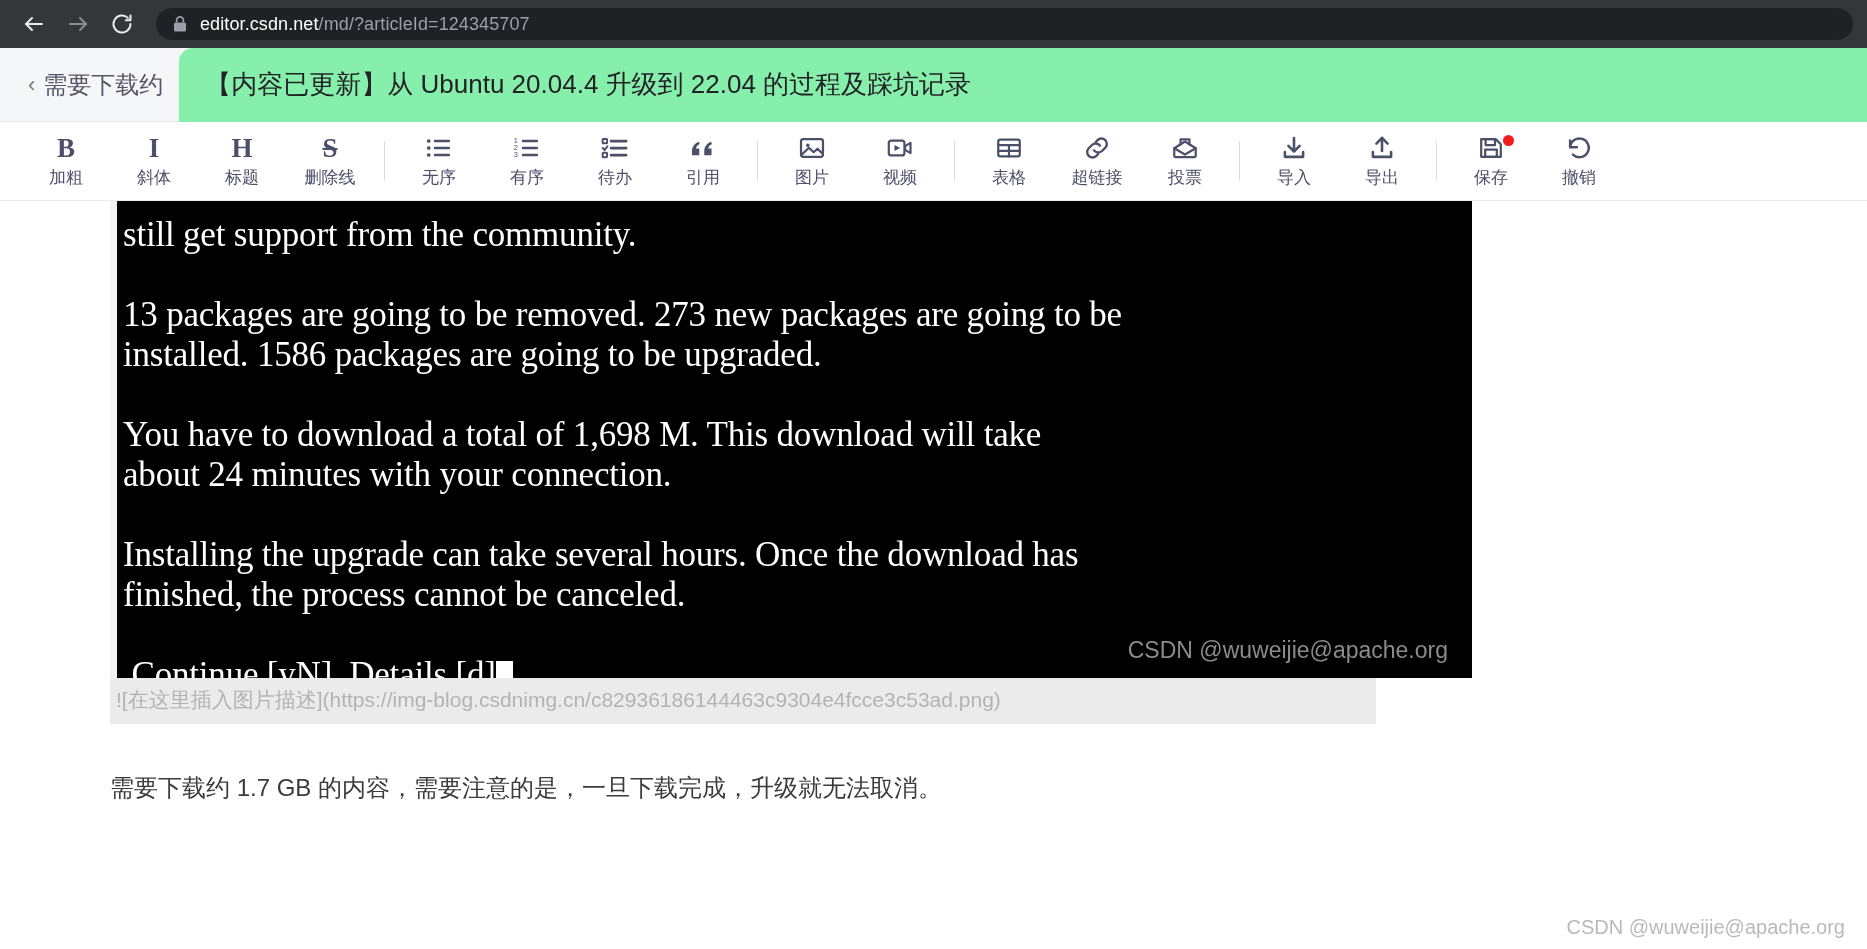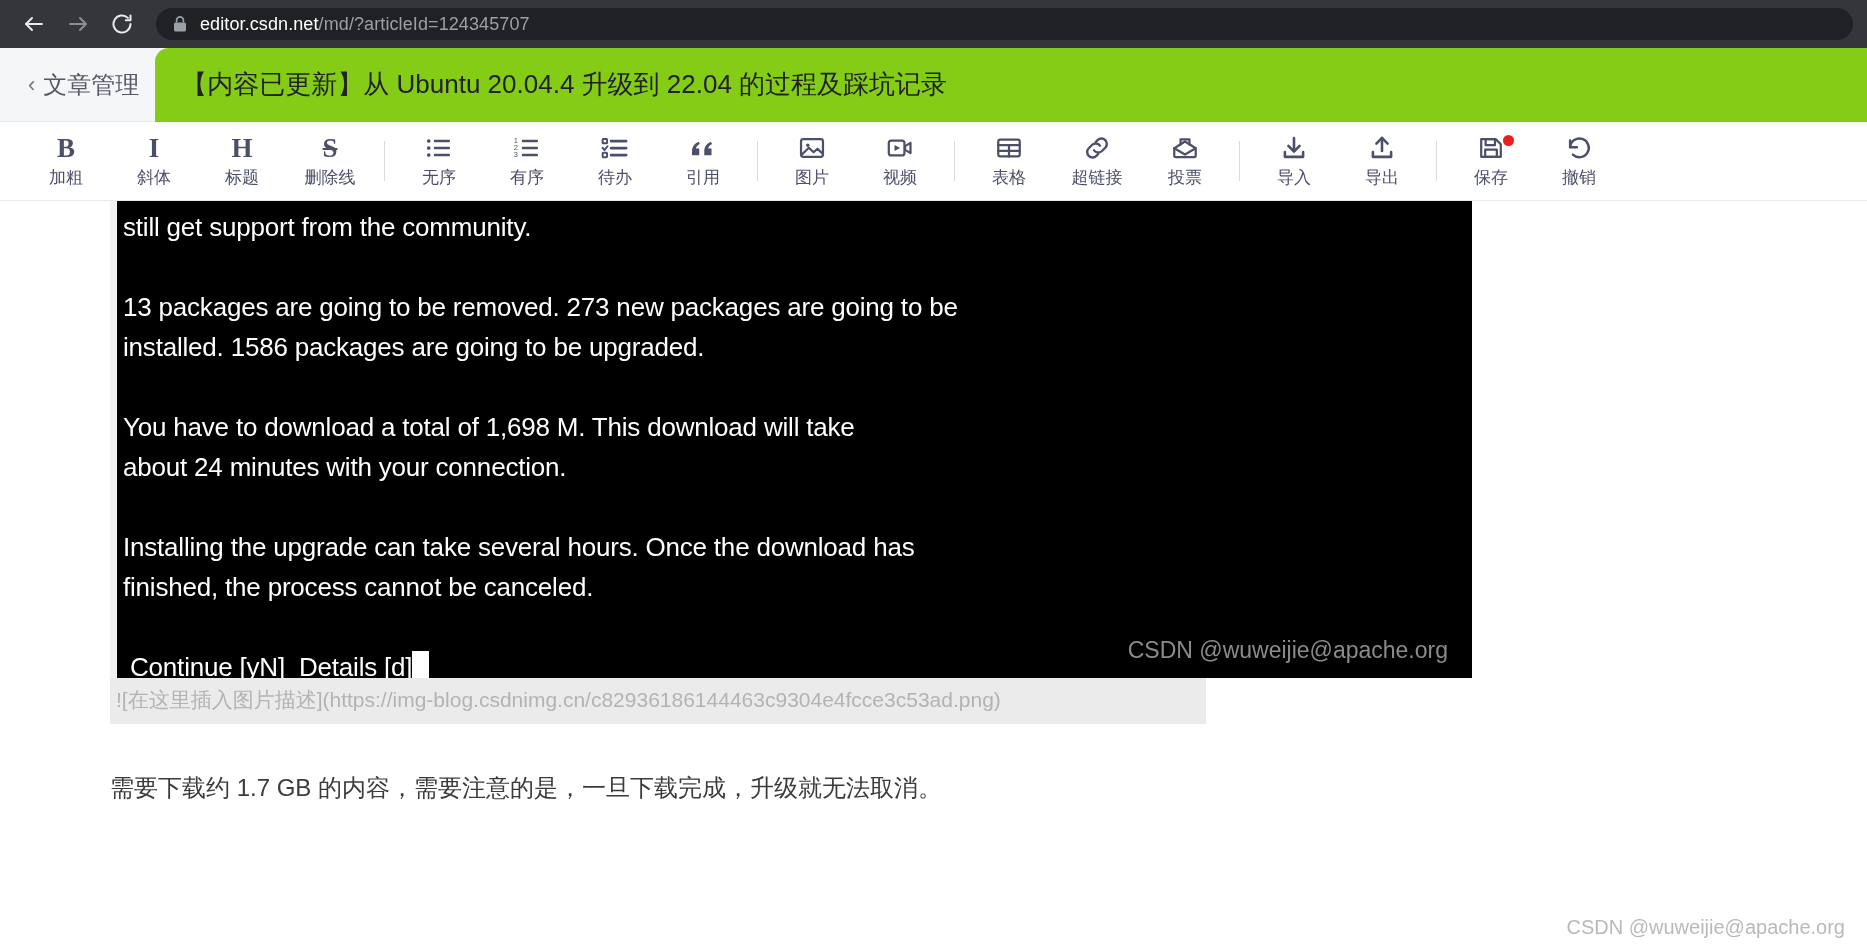--- a/index.html
+++ b/index.html
@@ -66,21 +66,21 @@
     gap: 8px;
     color: #555666;
     font-size: 24px;
     white-space: nowrap;
     padding-right: 16px;
   }
   .back-chevron { font-size: 22px; color: #777; }
   .title-input {
     flex: 1;
     height: 74px;
-    background: #84cc16;
+    background: #86efac;
     border: none;
     border-top-left-radius: 14px;
     border-bottom-left-radius: 0;
     font-size: 26px;
     color: #222226;
     padding: 0 26px;
     display: flex;
     align-items: center;
     white-space: nowrap;
     overflow: hidden;
@@ -164,47 +164,47 @@
   .terminal {
     background: #000000;
     width: 1362px;
     height: 477px;
     border-left: 7px solid #f2f2f2;
     position: relative;
     overflow: hidden;
     padding: 0 0 0 0;
   }
   .term-text {
-    font-family: Liberation Sans, sans-serif;
+    font-family: Liberation Serif, serif;
     color: #ffffff;
-    font-size: 26px;
+    font-size: 35px;
     line-height: 40px;
     white-space: pre;
-    padding: 6px 0 0 6px;
+    padding: 14px 0 0 6px;
     letter-spacing: -0.2px;
   }
   .term-line { white-space: pre; }
   .term-blank { height: 40px; }
   .term-cursor {
     display: inline-block;
     width: 17px;
     height: 30px;
     background: #ffffff;
     vertical-align: -5px;
   }
   .term-watermark {
     position: absolute;
     right: 24px;
     bottom: 14px;
     color: #8b8b8b;
     font-size: 23px;
     font-family: "Liberation Sans", sans-serif;
   }
   .md-syntax-line {
-    width: 1096px;
+    width: 1266px;
     background: #ebebeb;
     color: #b3b3b3;
     font-size: 21px;
     padding: 8px 0 10px 6px;
     white-space: nowrap;
     overflow: hidden;
     font-family: "Liberation Sans", sans-serif;
   }
   .paragraph {
     margin: 48px 12px 0 110px;
@@ -249,21 +249,21 @@
         <path d="M4.6 7.5V5.2a3.4 3.4 0 0 1 6.8 0v2.3" fill="none" stroke="currentColor" stroke-width="1.7"></path>
       </svg>
     </span>
     <span class="url-text"><span class="url-host">editor.csdn.net</span><span class="url-path">/md/?articleId=124345707</span></span>
   </div>
 </div>
 
 <div class="editor-header">
   <div class="back-link">
     <span class="back-chevron">‹</span>
-    <span>文章管理</span>
+    <span>需要下载约</span>
   </div>
   <div class="title-input">【内容已更新】从 Ubuntu 20.04.4 升级到 22.04 的过程及踩坑记录</div>
 </div>
 
 <div class="toolbar" id="toolbar">
     <div class="tool">
       <div class="glyph serif-glyph">B</div>
       <div class="tool-label">加粗</div>
     </div>
     <div class="tool">

